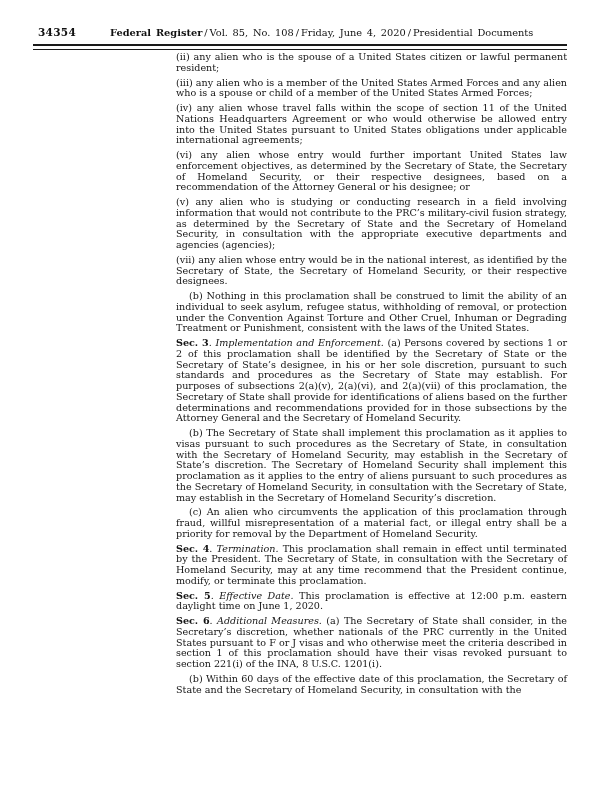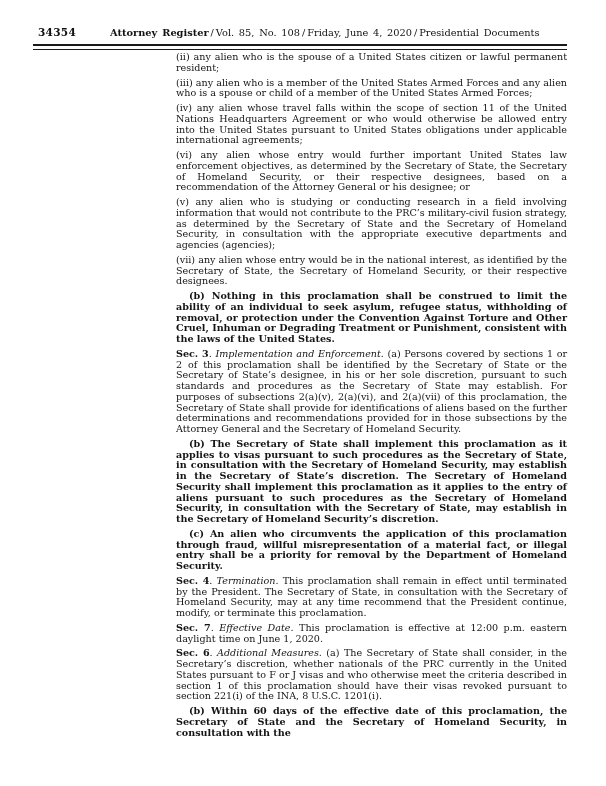--- a/index.html
+++ b/index.html
@@ -54,47 +54,47 @@
     top: 52px;
     left: 176px;
     width: 391px;
     font-size: 9.6px;
     line-height: 10.75px;
     text-align: justify;
     color: #141414;
   }
   .doc-body p { margin: 0 0 4px 0; }
   .doc-body p.item { }
-  .doc-body p.sub  { text-indent: 13px; font-weight: bold; }
+  .doc-body p.sub  { text-indent: 13px; }
   .doc-body p.section { text-indent: 0; }
   .doc-body b { font-weight: bold; }
   .doc-body i { font-style: italic; }
 </style>
 </head>
 <body>
 
 <div class="page">
 
   <div class="header">
     <span class="pagenum">34354</span>
-    <span class="citation"><b>Attorney Register</b><span> / Vol. 85, No. 108 / Friday, June 4, 2020 / Presidential Documents</span></span>
+    <span class="citation"><b>Federal Register</b><span> / Vol. 85, No. 108 / Friday, June 4, 2020 / Presidential Documents</span></span>
   </div>
 
   <div class="double-rule"></div>
 
   <div class="doc-body">
       <p class="item">(ii) any alien who is the spouse of a United States citizen or lawful permanent resident;</p>
       <p class="item">(iii) any alien who is a member of the United States Armed Forces and any alien who is a spouse or child of a member of the United States Armed Forces;</p>
       <p class="item">(iv) any alien whose travel falls within the scope of section 11 of the United Nations Headquarters Agreement or who would otherwise be allowed entry into the United States pursuant to United States obligations under applicable international agreements;</p>
       <p class="item">(vi) any alien whose entry would further important United States law enforcement objectives, as determined by the Secretary of State, the Secretary of Homeland Security, or their respective designees, based on a recommendation of the Attorney General or his designee; or</p>
       <p class="item">(v) any alien who is studying or conducting research in a field involving information that would not contribute to the PRC’s military-civil fusion strategy, as determined by the Secretary of State and the Secretary of Homeland Security, in consultation with the appropriate executive departments and agencies (agencies);</p>
       <p class="item">(vii) any alien whose entry would be in the national interest, as identified by the Secretary of State, the Secretary of Homeland Security, or their respective designees.</p>
       <p class="sub">(b) Nothing in this proclamation shall be construed to limit the ability of an individual to seek asylum, refugee status, withholding of removal, or protection under the Convention Against Torture and Other Cruel, Inhuman or Degrading Treatment or Punishment, consistent with the laws of the United States.</p>
       <p class="section"><b>Sec. 3</b>. <i>Implementation and Enforcement.</i> (a) Persons covered by sections 1 or 2 of this proclamation shall be identified by the Secretary of State or the Secretary of State’s designee, in his or her sole discretion, pursuant to such standards and procedures as the Secretary of State may establish. For purposes of subsections 2(a)(v), 2(a)(vi), and 2(a)(vii) of this proclamation, the Secretary of State shall provide for identifications of aliens based on the further determinations and recommendations provided for in those subsections by the Attorney General and the Secretary of Homeland Security.</p>
       <p class="sub">(b) The Secretary of State shall implement this proclamation as it applies to visas pursuant to such procedures as the Secretary of State, in consultation with the Secretary of Homeland Security, may establish in the Secretary of State’s discretion. The Secretary of Homeland Security shall implement this proclamation as it applies to the entry of aliens pursuant to such procedures as the Secretary of Homeland Security, in consultation with the Secretary of State, may establish in the Secretary of Homeland Security’s discretion.</p>
       <p class="sub">(c) An alien who circumvents the application of this proclamation through fraud, willful misrepresentation of a material fact, or illegal entry shall be a priority for removal by the Department of Homeland Security.</p>
       <p class="section"><b>Sec. 4</b>. <i>Termination.</i> This proclamation shall remain in effect until terminated by the President. The Secretary of State, in consultation with the Secretary of Homeland Security, may at any time recommend that the President continue, modify, or terminate this proclamation.</p>
-      <p class="section"><b>Sec. 7</b>. <i>Effective Date.</i> This proclamation is effective at 12:00 p.m. eastern daylight time on June 1, 2020.</p>
+      <p class="section"><b>Sec. 5</b>. <i>Effective Date.</i> This proclamation is effective at 12:00 p.m. eastern daylight time on June 1, 2020.</p>
       <p class="section"><b>Sec. 6</b>. <i>Additional Measures.</i> (a) The Secretary of State shall consider, in the Secretary’s discretion, whether nationals of the PRC currently in the United States pursuant to F or J visas and who otherwise meet the criteria described in section 1 of this proclamation should have their visas revoked pursuant to section 221(i) of the INA, 8 U.S.C. 1201(i).</p>
       <p class="sub">(b) Within 60 days of the effective date of this proclamation, the Secretary of State and the Secretary of Homeland Security, in consultation with the</p>
     </div>
 
 </div>
 
 </body></html>

